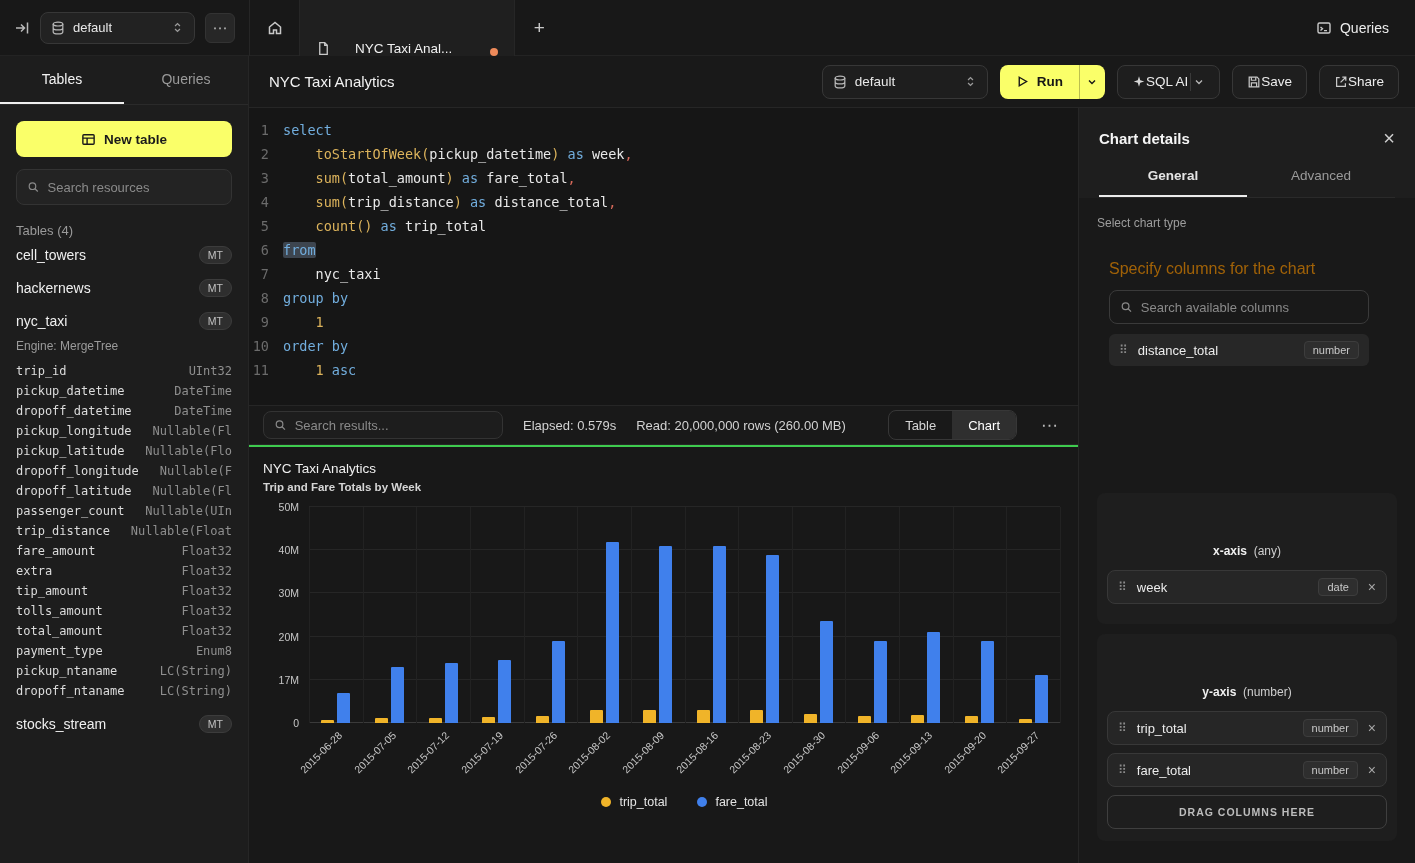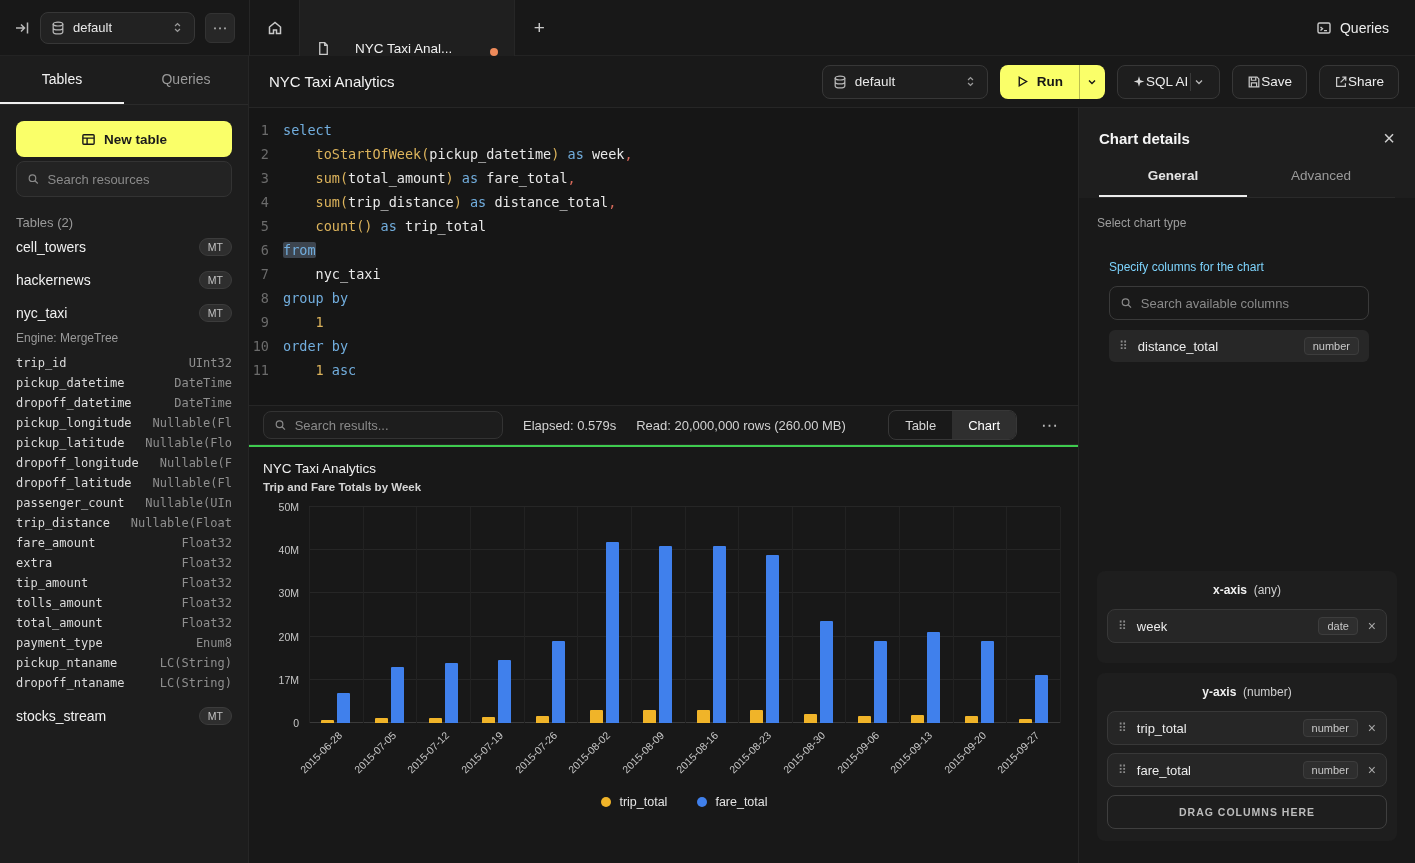--- a/index.html
+++ b/index.html
@@ -23,21 +23,21 @@
 
   .main-row { display:flex; flex:1; min-height:0;}
 
   
   .sidebar { width:249px; flex:none; background:#1d1d1d; border-right:1px solid #262626; display:flex; flex-direction:column; overflow:hidden;}
   .sb-tabs { display:flex; height:49px; border-bottom:1px solid #2a2a2a; flex:none;}
   .sb-tab { flex:1; display:flex; align-items:center; justify-content:center; font-size:14px; color:#9a9a9a; cursor:pointer; border-bottom:2px solid transparent;}
   .sb-tab.active { color:#f2f2f2; border-bottom-color:#f0f0f0; font-weight:500;}
   .sb-scroll { padding:16px; overflow:hidden;}
   .new-table-btn { width:100%; height:36px; background:#faff69; color:#1a1a1a; font-weight:600; font-size:13.5px; border:none; border-radius:8px; display:flex; align-items:center; justify-content:center; gap:8px; cursor:pointer;}
-  .sb-search { margin-top:4px; height:36px; background:#232323; border:1px solid #333; border-radius:8px; display:flex; align-items:center; gap:8px; padding:0 10px;}
+  .sb-search { margin-top:12px; height:36px; background:#232323; border:1px solid #333; border-radius:8px; display:flex; align-items:center; gap:8px; padding:0 10px;}
   .sb-search input, .rsearch input, .dp-search input { background:transparent; border:none; outline:none; color:#e8e8e8; font-size:13px; width:100%; font-family:"Liberation Sans",sans-serif;}
   .sb-search input::placeholder, .rsearch input::placeholder, .dp-search input::placeholder { color:#8a8a8a;}
   .sb-section { margin-top:18px; font-size:13px; color:#9a9a9a;}
   .tbl-row { display:flex; align-items:center; justify-content:space-between; height:33px; cursor:pointer;}
   .tbl-name { font-size:14px; color:#f0f0f0;}
   .mt-badge { font-size:10.5px; color:#c2c2c2; background:#2e2e2e; border:1px solid #3c3c3c; border-radius:9px; padding:2px 8px;}
   .tbl-engine { font-size:12px; color:#9a9a9a; margin:2px 0 8px 0;}
   .cols { margin-bottom:6px;}
   .col-row { display:flex; justify-content:space-between; align-items:center; height:20px; font-family:"DejaVu Sans Mono",monospace; font-size:12px; cursor:pointer;}
   .col-name { color:#dcdcdc;}
@@ -105,30 +105,30 @@
   .dp-head { background:#1e1e1e; padding:20px 20px 0 20px; flex:none;}
   .dp-title-row { display:flex; align-items:center; justify-content:space-between;}
   .dp-title { font-size:15px; font-weight:700; color:#f5f5f5;}
   .dp-close { color:#cfcfcf; font-size:20px; cursor:pointer; line-height:1;}
   .dp-tabs { display:flex; margin-top:20px; border-bottom:1px solid #2a2a2a;}
   .dp-tab { flex:1; text-align:center; padding-bottom:12px; font-size:13.5px; color:#9a9a9a; border-bottom:2px solid transparent; cursor:pointer;}
   .dp-tab.active { color:#e5e5e5; font-weight:600; border-bottom-color:#ececec;}
   .dp-body { flex:1; display:flex; flex-direction:column; padding:18px 18px 22px 18px; min-height:0;}
   .fld-label { font-size:12px; color:#9e9e9e;}
   .dp-select { margin-top:10px; height:38px; border:1px solid #3a3a3a; background:#222; border-radius:8px; display:flex; align-items:center; justify-content:space-between; padding:0 12px; font-size:13.5px; color:#f0f0f0; cursor:pointer;}
-  .spec-label { margin:30px 0 0 12px; font-size:12px; color:#7dd3fc;}
+  .spec-label { margin:30px 0 0 12px; font-size:16px; color:#a16207;}
   .spec-wrap { margin:0 28px 0 12px;}
   .dp-search { margin-top:12px; height:34px; border:1px solid #3a3a3a; border-radius:8px; display:flex; align-items:center; gap:8px; padding:0 10px;}
   .avail-row { margin-top:10px; height:32px; background:#272727; border-radius:6px; display:flex; align-items:center; gap:10px; padding:0 10px; cursor:grab;}
   .row-name { font-size:13px; color:#ececec; flex:1;}
   .pill-badge { font-size:11px; color:#c8c8c8; background:#2e2e2e; border:1px solid #3d3d3d; border-radius:4px; padding:2px 8px;}
   .drag { color:#8a8a8a; font-size:12px;}
   .lower { margin-top:auto; display:flex; flex-direction:column; gap:10px;}
   .axis-card { background:#1e1e1e; border-radius:8px; padding:12px 10px;}
-  .axis-head { text-align:center; font-size:12px; color:#cfcfcf; margin-bottom:12px;}
+  .axis-head { text-align:center; font-size:12px; color:#cfcfcf; margin-bottom:12px;margin-top:39px;}
   .axis-head b { color:#f0f0f0;}
   .axis-row { height:34px; background:#262626; border:1px solid #383838; border-radius:8px; display:flex; align-items:center; gap:10px; padding:0 10px; margin-bottom:8px;}
   .axis-x { color:#a8a8a8; font-size:14px; cursor:pointer; line-height:1;}
   .dropzone { height:34px; border:1px solid #3f3f3f; border-radius:8px; display:flex; align-items:center; justify-content:center; font-size:10.5px; font-weight:700; letter-spacing:1px; color:#bdbdbd;}
 
   svg.ic { display:block; }
 </style>
 </head>
 <body>
 
@@ -193,21 +193,21 @@
             </svg>
           <span>New table</span>
         </button>
         <div class="sb-search">
           <svg class="ic" width="14" height="14" viewBox="0 0 16 16" fill="none" stroke="#8a8a8a" stroke-width="1.5">
               <circle cx="7" cy="7" r="4.2"></circle>
               <path d="M10.2 10.2L13.8 13.8"></path>
             </svg>
           <input placeholder="Search resources" style="">
         </div>
-        <div class="sb-section">Tables (2)</div>
+        <div class="sb-section">Tables (4)</div>
         <div id="tables-list">
             <div class="tbl-row">
               <span class="tbl-name">cell_towers</span>
               <span class="mt-badge">MT</span>
             </div>
             <div class="tbl-row">
               <span class="tbl-name">hackernews</span>
               <span class="mt-badge">MT</span>
             </div>
             <div class="tbl-row">

